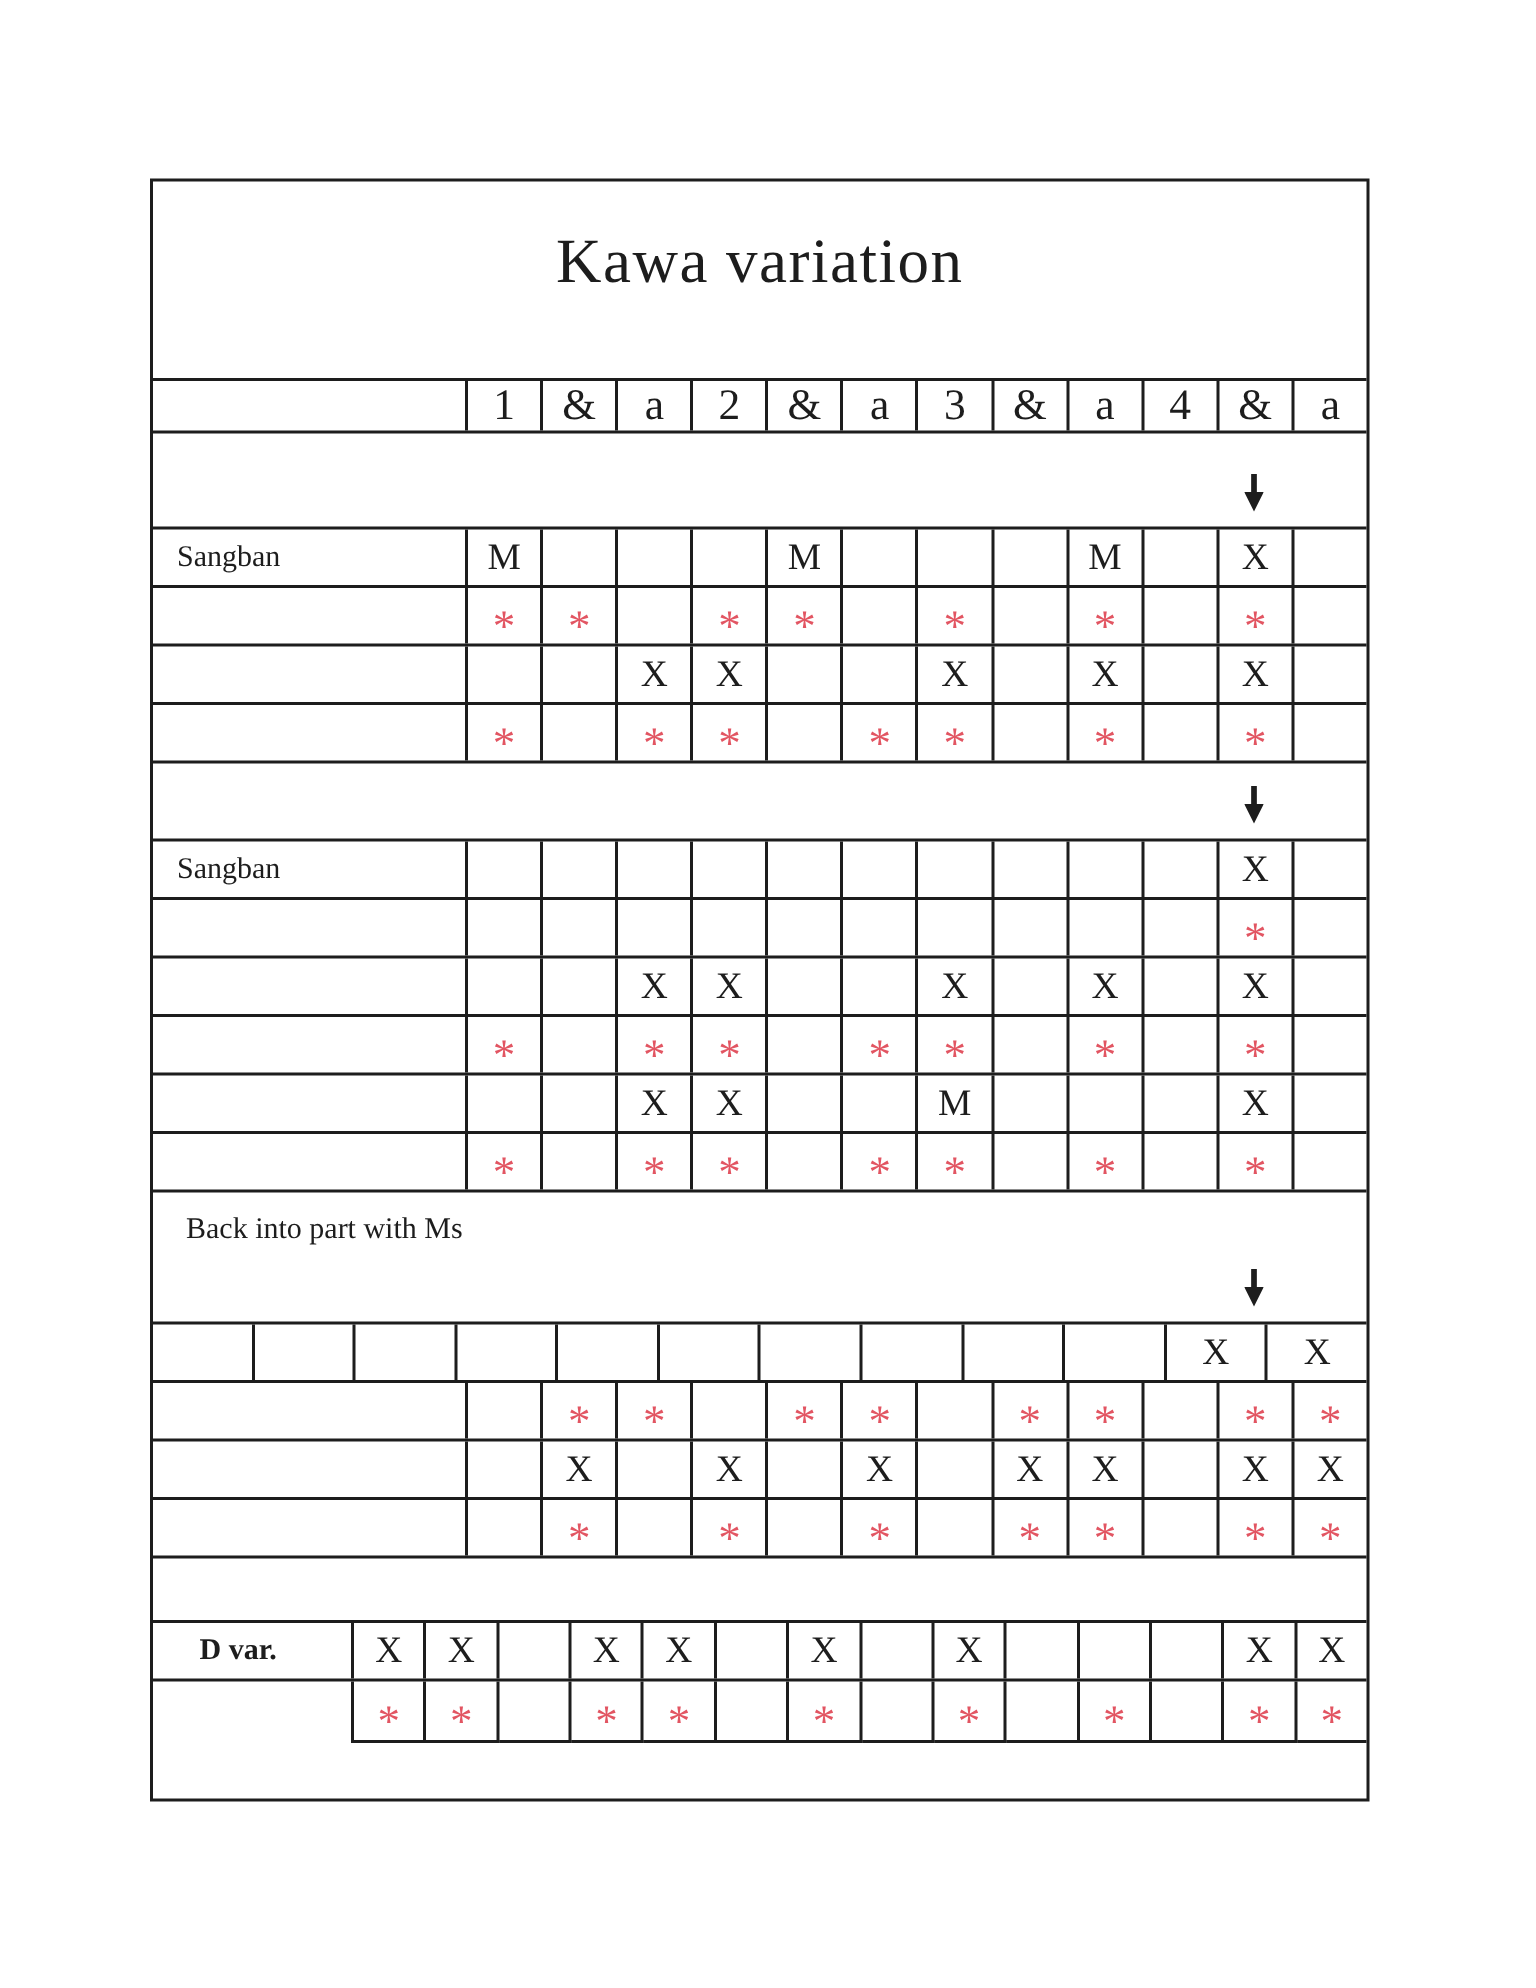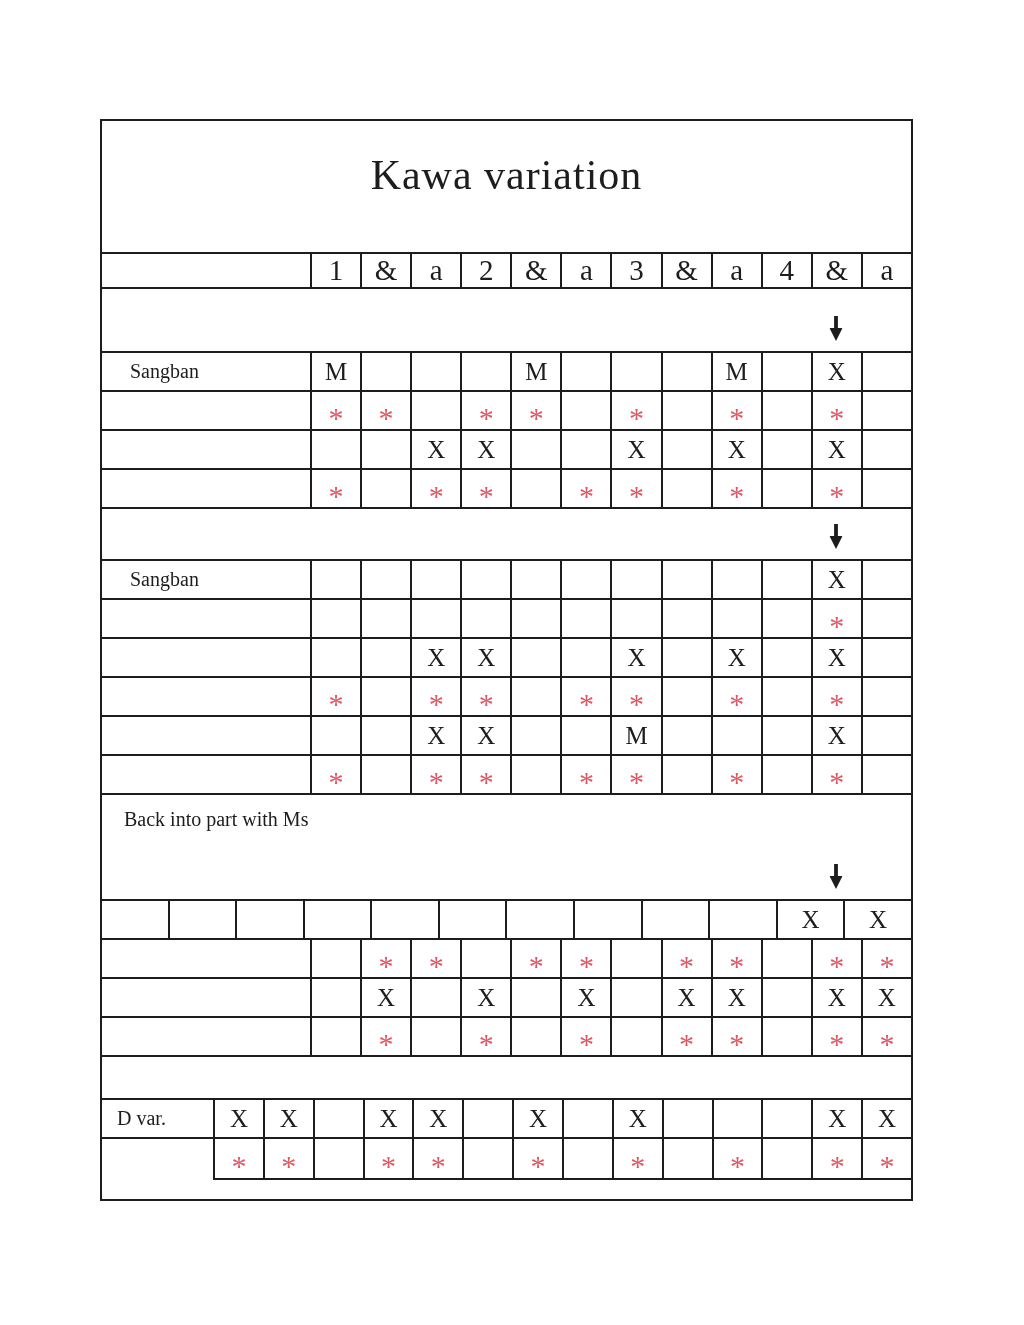--- a/index.html
+++ b/index.html
@@ -24,34 +24,34 @@
   #grid{flex:1;display:flex;flex-direction:column;min-height:0;}
   .row{
     display:flex;position:relative;flex:none;box-sizing:border-box;
     border-bottom:2px solid var(--ink,#1d1d1d);
   }
   .row.header{height:35px;}
   .row.arrow{height:64px;}
   .row.arrow.short{height:52px;}
   .row.marks{height:39px;}
   .row.marks.open-label{height:41px;border-bottom:none;}
-  .row.note-arrow{height:106px;}
+  .row.note-arrow{height:88px;}
   .row.spacer{height:43px;}
   .row.bottom-gap{flex:1;border-bottom:none;}
   .cell{
     flex:1;min-width:0;border-right:2px solid var(--ink,#1d1d1d);
     display:flex;align-items:center;justify-content:center;
     box-sizing:border-box;position:relative;
   }
   .cell:last-child{border-right:none;}
   .cell.label{
-    flex:none;width:210px;justify-content:flex-start;padding-left:28px;
+    flex:none;width:210px;justify-content:flex-start;padding-left:16px;
     font-size:20px;
   }
-  .row.pickup .cell.label{width:113px;padding-left:15px;}
+  .row.pickup .cell.label{width:134px;padding-left:31px;font-weight:bold;}
   .row.open-label .cell{border-bottom:2px solid var(--ink,#1d1d1d);}
   .row.open-label .cell.label{border-bottom:none;}
   .beat-text{font-size:29px;}
   .mark{font-size:25px;}
   .star{
     font-size:30px;color:var(--star,#e25562);position:relative;top:0.24em;
     font-family:"Liberation Serif","DejaVu Serif",serif;
   }
   .down-arrow{
     position:absolute;bottom:9px;transform:translateX(-50%);

